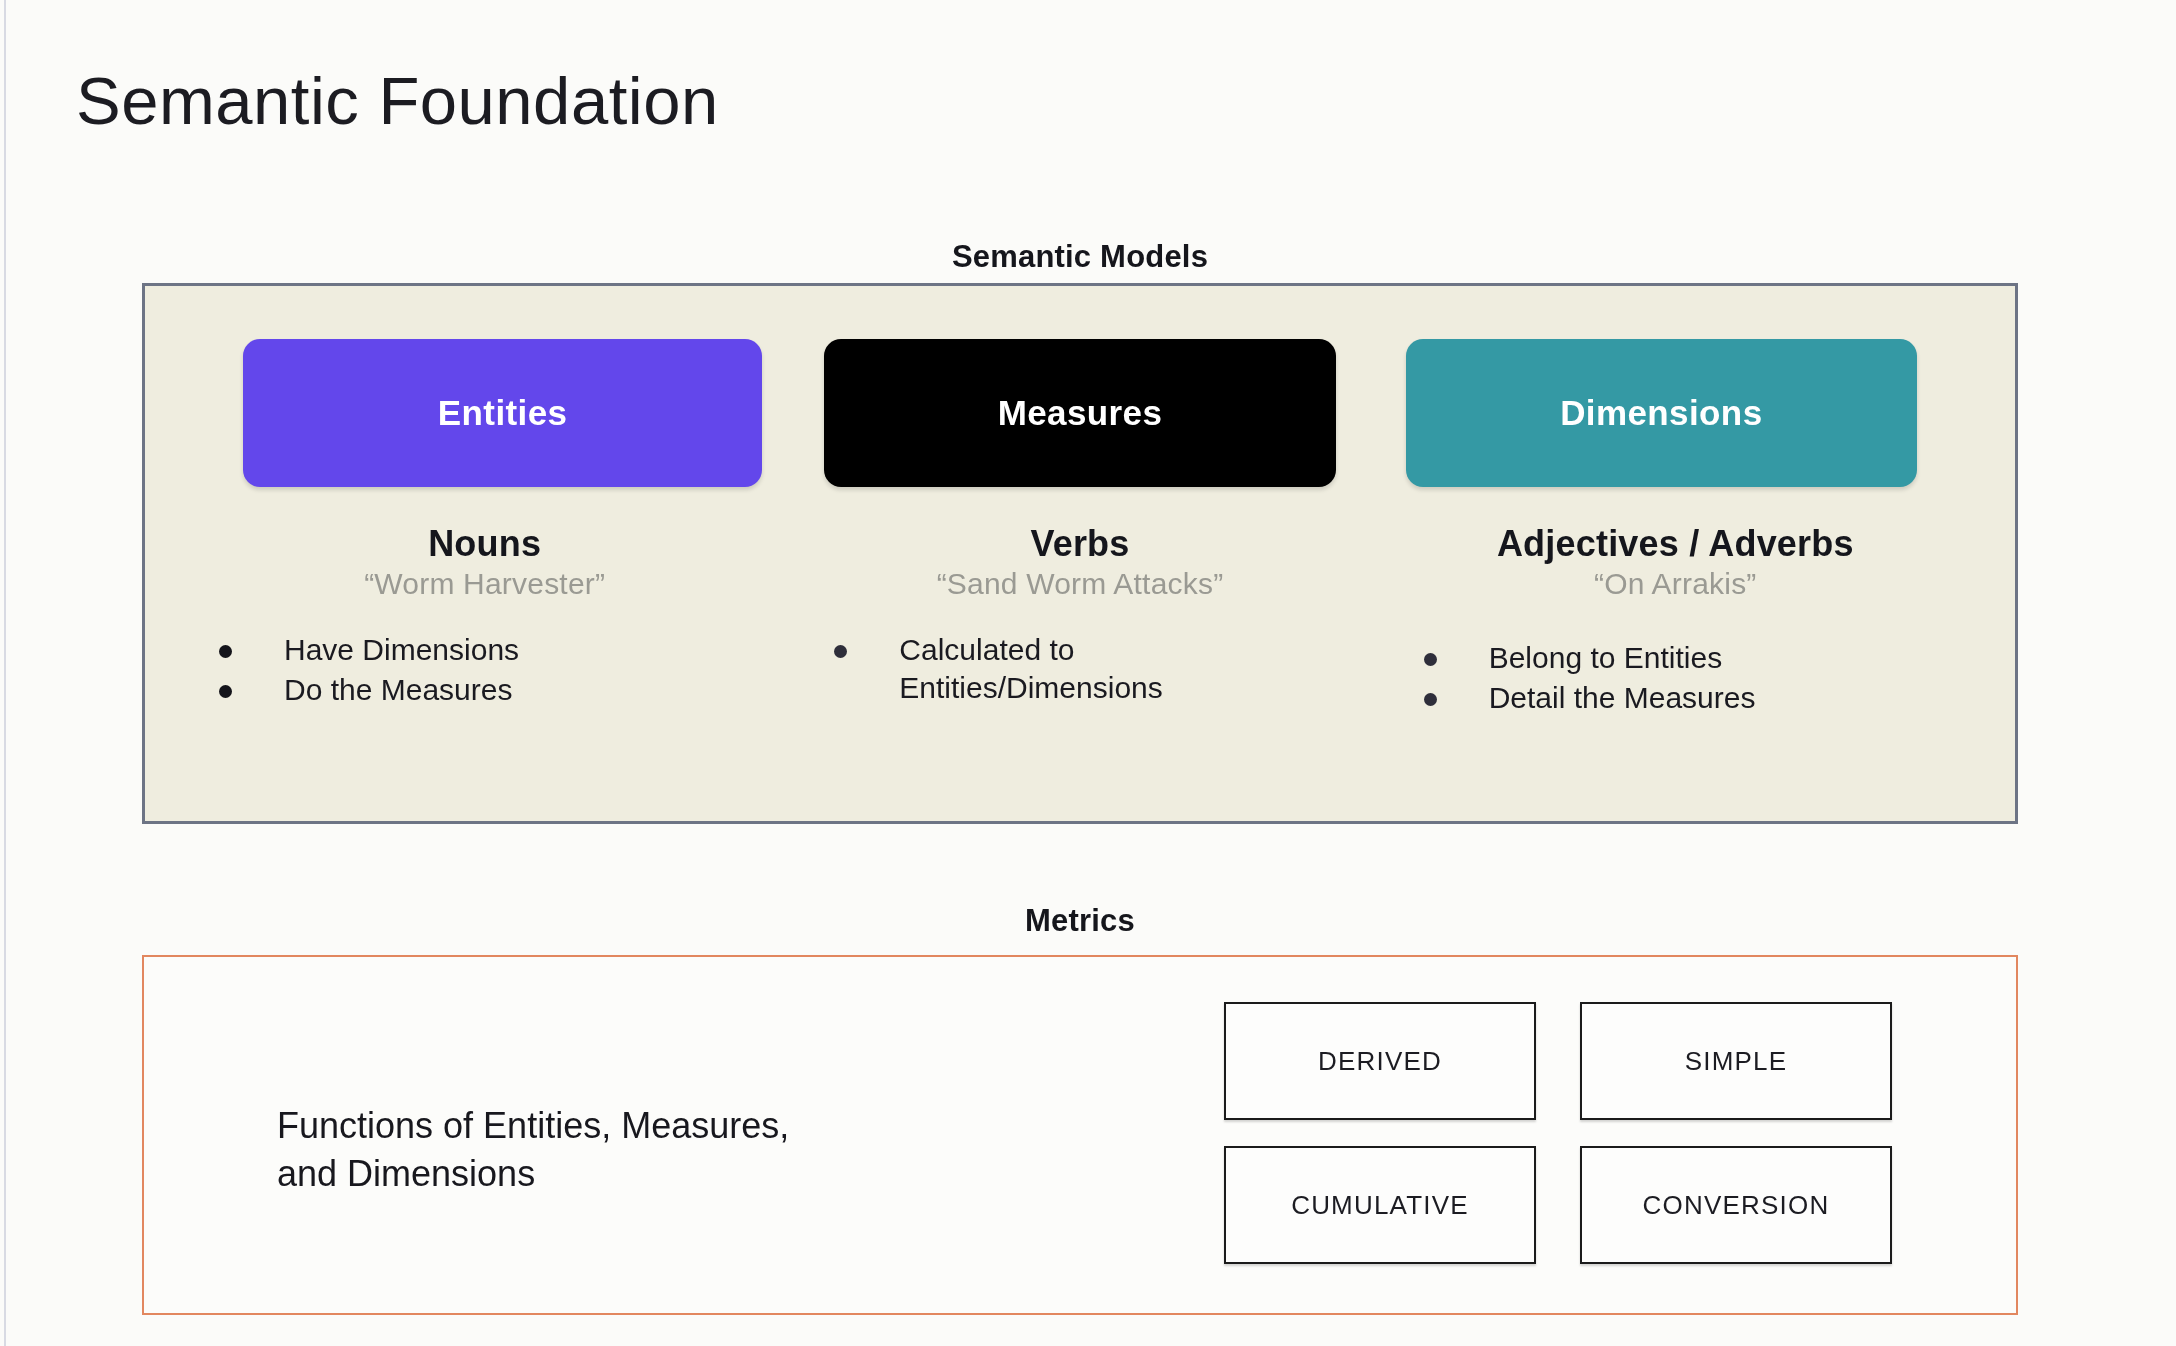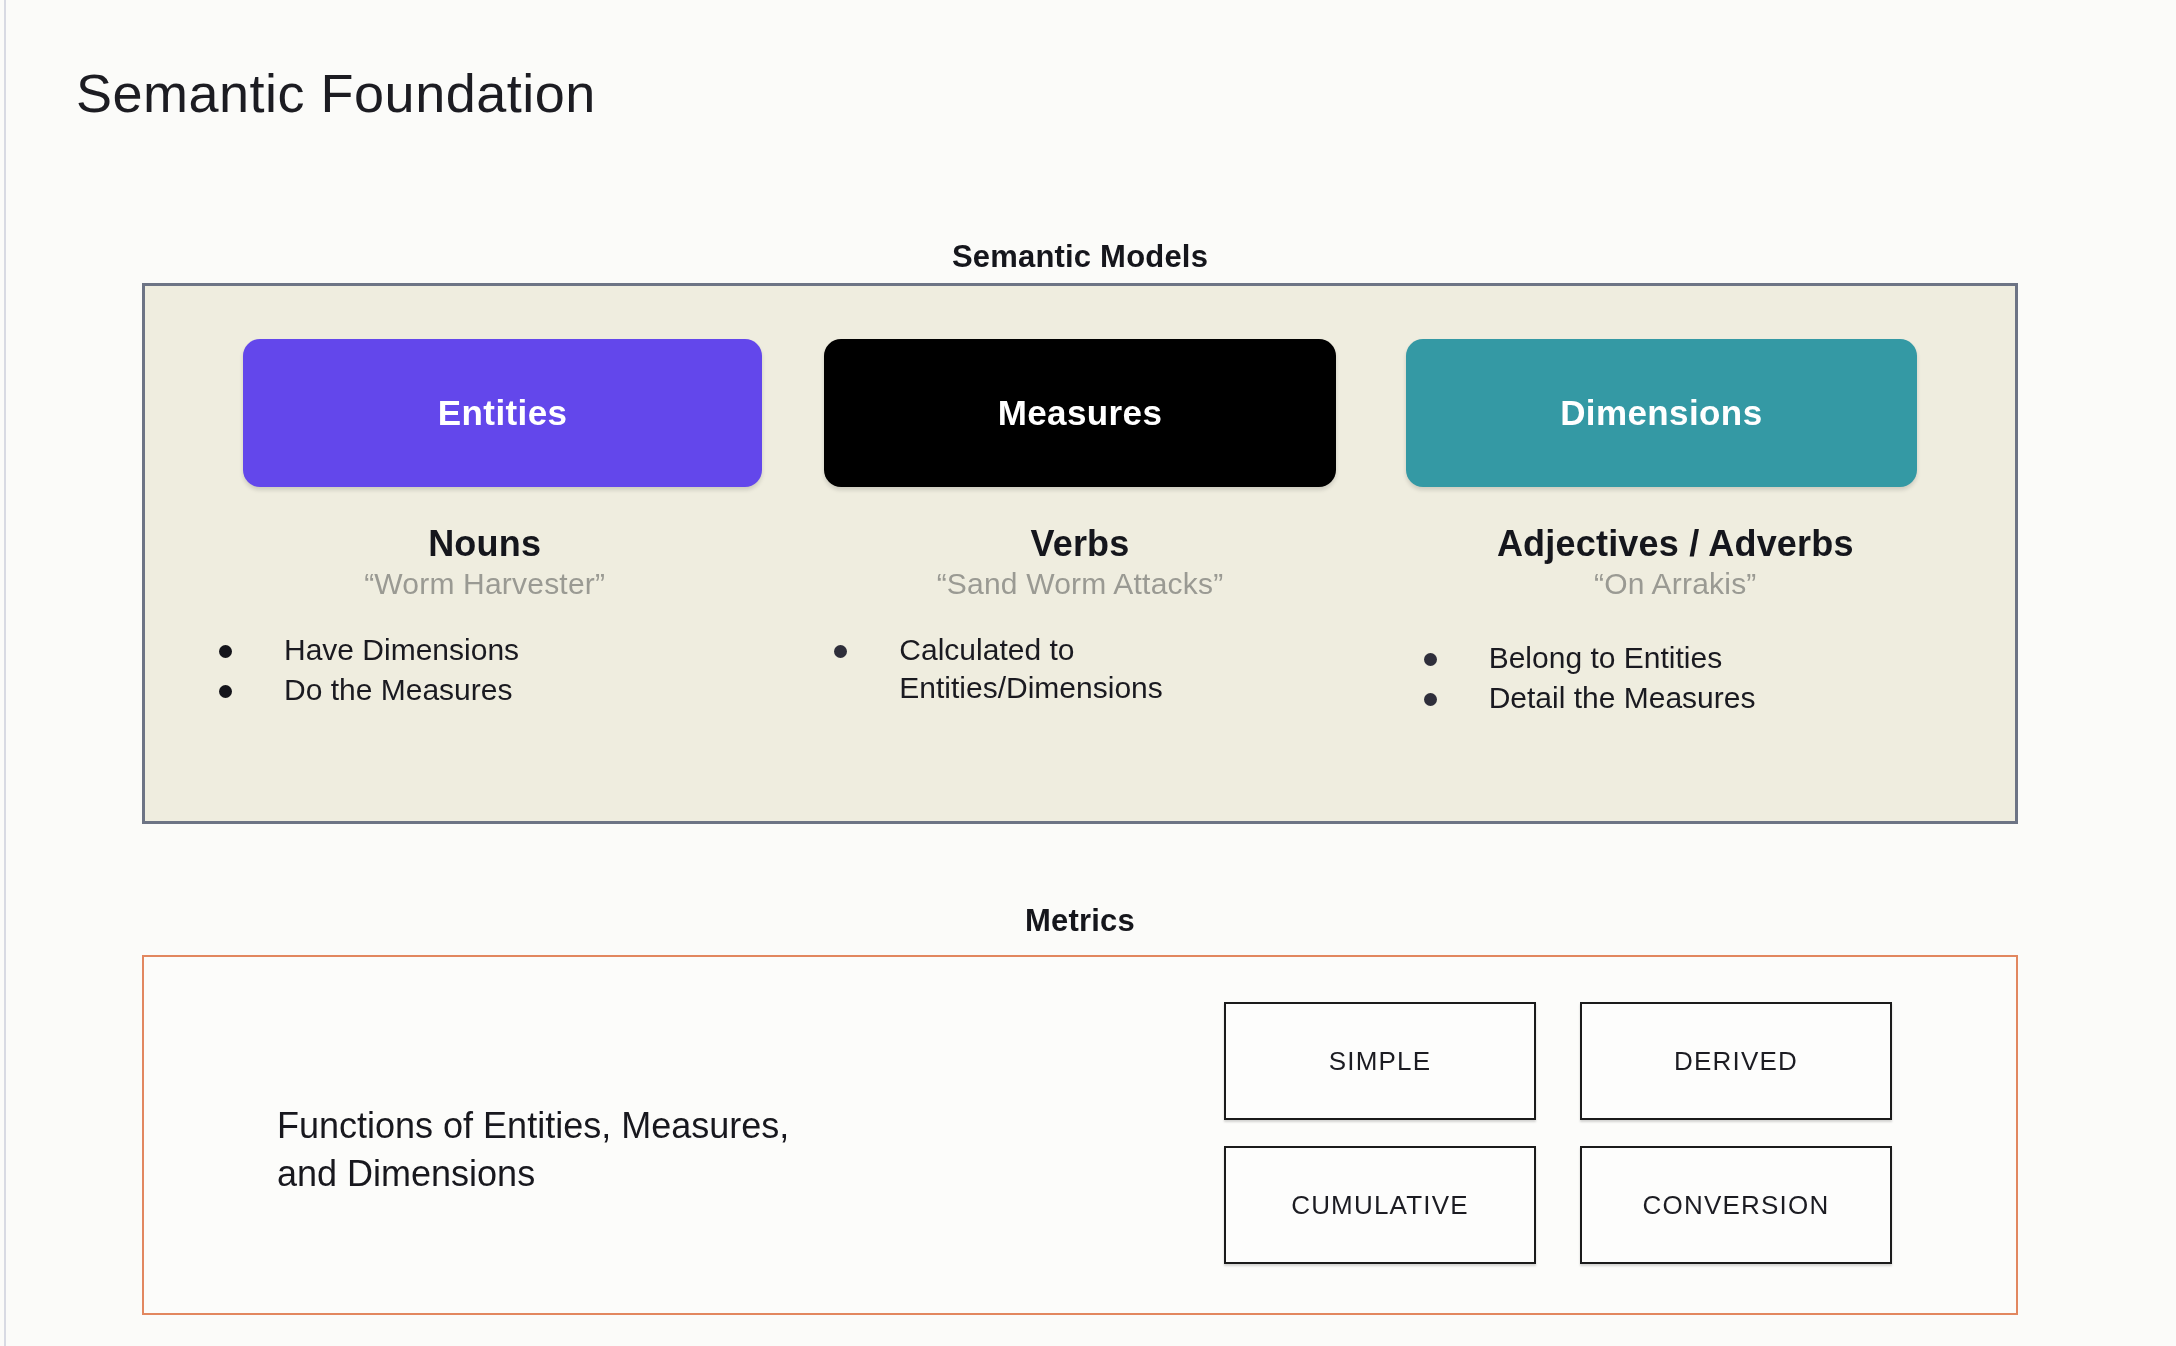--- a/index.html
+++ b/index.html
@@ -19,21 +19,21 @@
     left: 4px;
     top: 0;
     width: 2px;
     height: 1346px;
     background: #d8dae3;
   }
   .slide-title {
     position: absolute;
     left: 76px;
     top: 62px;
-    font-size: 54px;
+    font-size: 67px;
     font-weight: 400;
     color: #1c1c22;
     letter-spacing: 0.5px;
     white-space: nowrap;
   }
 
   
   .sm-label {
     position: absolute;
     left: 142px;
@@ -245,18 +245,18 @@
 
   </div>
 </div>
 
 <div class="mx-label">Metrics</div>
 
 <div class="mx-panel">
   <div class="mx-desc">Functions of Entities, Measures,
 and Dimensions</div>
   <div class="mx-grid">
+    <div class="mx-box">DERIVED</div>
     <div class="mx-box">SIMPLE</div>
-    <div class="mx-box">DERIVED</div>
     <div class="mx-box">CUMULATIVE</div>
     <div class="mx-box">CONVERSION</div>
   </div>
 </div>
 
 </body></html>

